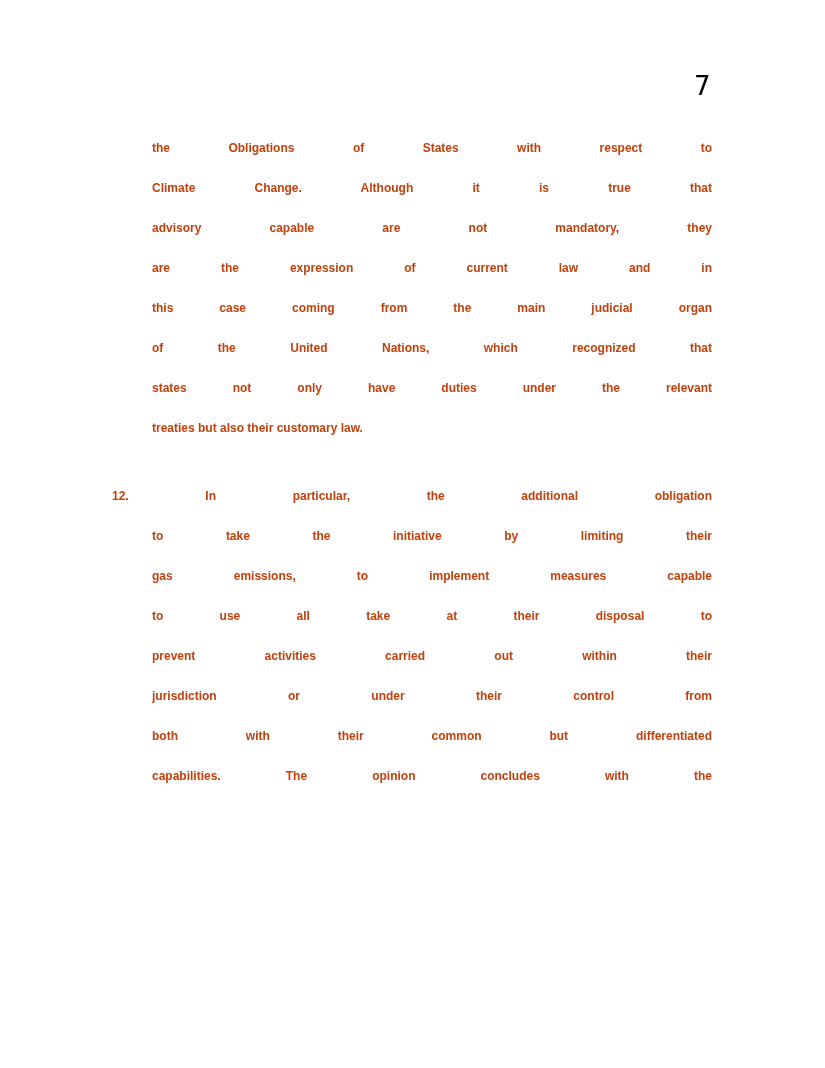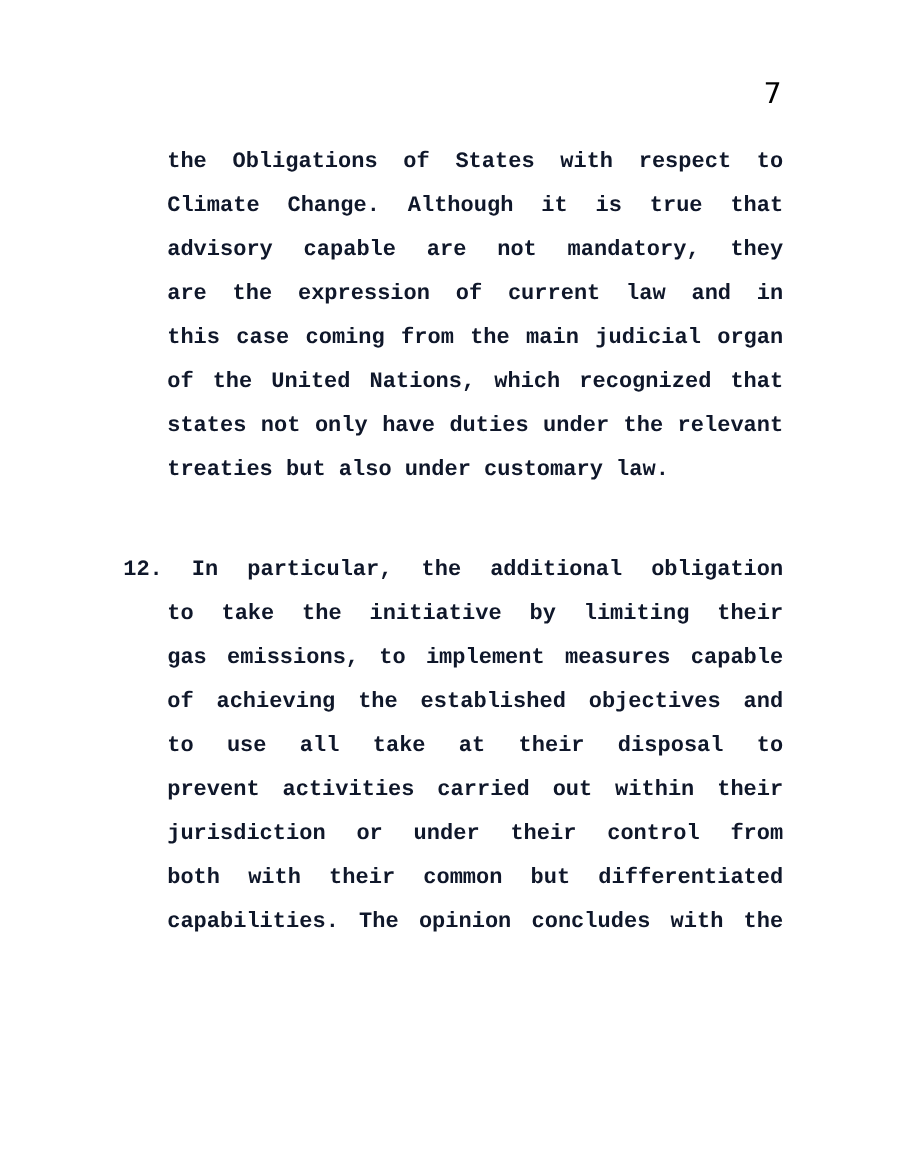--- a/index.html
+++ b/index.html
@@ -21,69 +21,68 @@
     font-family: "DejaVu Sans", sans-serif;
     font-size: 26px;
     line-height: 28px;
     color: #000000;
   }
   .doc-body {
     position: absolute;
     left: 152px;
     top: 128px;
     width: 560px;
-    font-family: Liberation Mono, monospace;
+    font-family: Liberation Sans, sans-serif;
     font-weight: bold;
-    font-size: 20px;
-    color: #0f172a;
+    font-size: 12px;
+    color: #c2410c;
   }
   .line {
     height: 40px;
     line-height: 40px;
     white-space: normal;
     text-align: justify;
     text-align-last: justify;
     text-justify: inter-word;
     overflow: visible;
   }
   .line.last {
     text-align-last: left;
   }
   .line.hang {
     text-indent: -40px;
   }
   .para-12 {
-    margin-top: 51px;
+    margin-top: 28px;
   }
 </style>
 </head>
 <body>
 
 <div class="page">
 
   <div class="page-number">7</div>
 
   <div class="doc-body">
 
     <div class="paragraph">
       <div class="line">the Obligations of States with respect to</div>
       <div class="line">Climate Change. Although it is true that</div>
       <div class="line">advisory capable are not mandatory, they</div>
       <div class="line">are the expression of current law and in</div>
       <div class="line">this case coming from the main judicial organ</div>
       <div class="line">of the United Nations, which recognized that</div>
       <div class="line">states not only have duties under the relevant</div>
-      <div class="line last">treaties but also under customary law.</div>
+      <div class="line last">treaties but also their customary law.</div>
     </div>
 
     <div class="paragraph para-12">
       <div class="line hang">12. In particular, the additional obligation</div>
       <div class="line">to take the initiative by limiting their</div>
       <div class="line">gas emissions, to implement measures capable</div>
-      <div class="line">of achieving the established objectives and</div>
       <div class="line">to use all take at their disposal to</div>
       <div class="line">prevent activities carried out within their</div>
       <div class="line">jurisdiction or under their control from</div>
       <div class="line">both with their common but differentiated</div>
       <div class="line">capabilities. The opinion concludes with the</div>
     </div>
 
   </div>
 </div>
 

